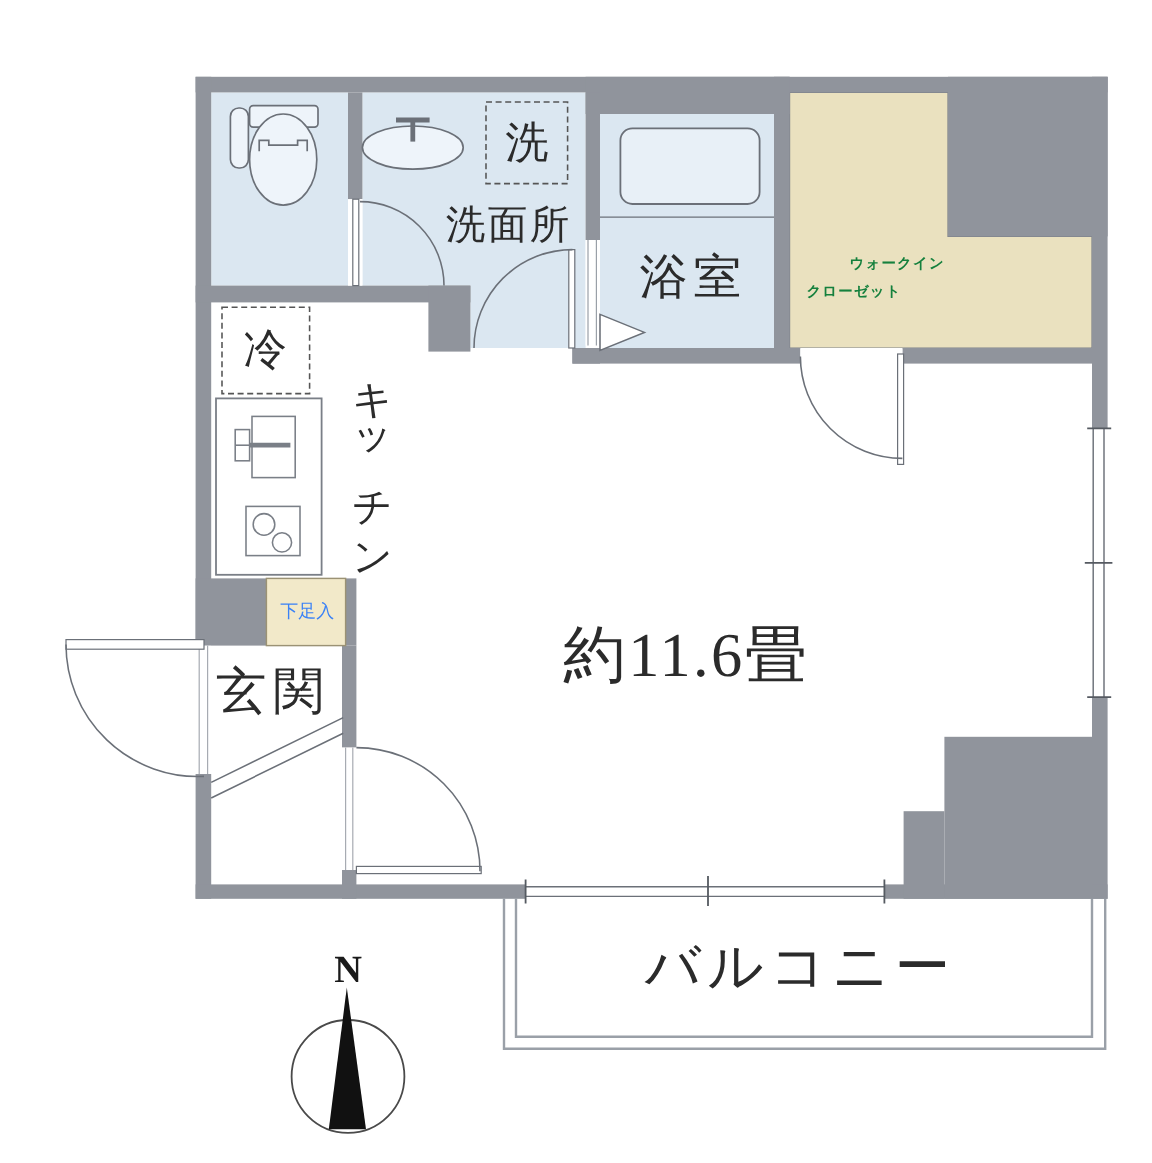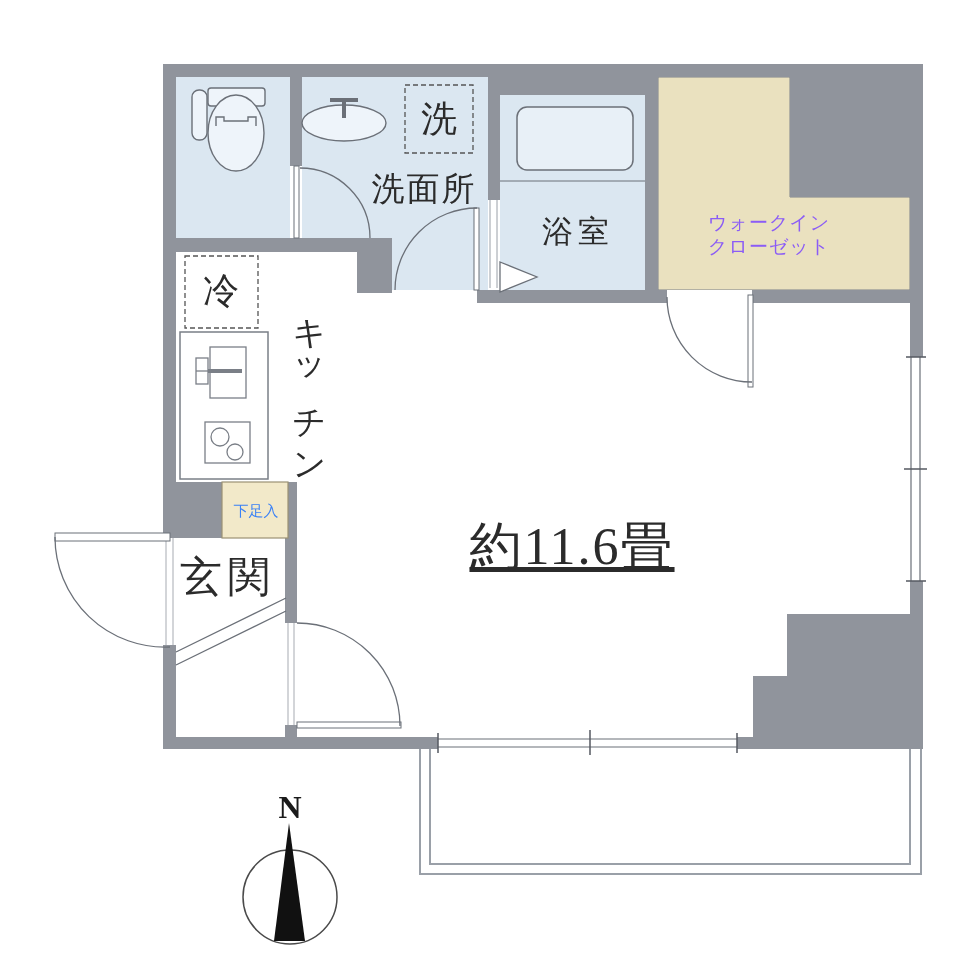--- a/index.html
+++ b/index.html
@@ -3,27 +3,27 @@
 <meta charset="utf-8">
 <style>
   html,body{margin:0;padding:0;background:#ffffff;}
   .stage{position:relative;width:960px;height:969px;background:#ffffff;overflow:hidden;
          font-family:"Liberation Serif", serif;}
   .stage svg{position:absolute;left:0;top:0;}
   .label{position:absolute;transform:translate(-50%,-50%);color:#2b2b2b;white-space:nowrap;
          font-family:"Liberation Serif", serif;line-height:1;}
   .lab-laundry{font-size:36px;}
   .lab-washroom{font-size:33px;letter-spacing:2px;}
-  .lab-bath{font-size:31px;letter-spacing:5px;}
-  .lab-closet{transform:none;font-family:"Liberation Sans", sans-serif;font-weight:normal;
-              font-size:19px;letter-spacing:1px;color:#8b5cf6;}
+  .lab-bath{font-size:40px;letter-spacing:5px;}
+  .lab-closet{transform:none;font-family:"Liberation Sans", sans-serif;font-weight:bold;
+              font-size:12px;letter-spacing:1px;color:#15803d;}
   .lab-fridge{font-size:36px;}
   .lab-kitchen{font-size:33px;letter-spacing:7px;writing-mode:vertical-rl;text-orientation:upright;}
   .lab-room-name{font-size:56px;letter-spacing:8px;}
-  .lab-room-size{font-size:52px;letter-spacing:2px;text-decoration:underline;}
+  .lab-room-size{font-size:52px;letter-spacing:2px;}
   .lab-genkan{font-size:42px;letter-spacing:6px;}
   .lab-shoebox{font-size:15px;color:#3b82f6;}
   .lab-balcony{font-size:46px;letter-spacing:5px;}
   .lab-north{font-size:32px;font-weight:bold;color:#1a1a1a;}
 </style>
 </head>
 <body>
 
 <div class="stage">
 
@@ -146,21 +146,22 @@
   <g>
     <circle cx="290" cy="897" r="47" fill="none" stroke="#4a4a4a" stroke-width="1.5"></circle>
     <path d="M289 823 L274 941 L305 941 Z" fill="#111111"></path>
   </g>
 </svg>
 
   <div class="label lab-laundry" style="left:439px;top:119px;">洗</div>
   <div class="label lab-washroom" style="left:424px;top:189px;">洗面所</div>
   <div class="label lab-bath" style="left:578px;top:231px;">浴室</div>
   <div class="label lab-closet" style="left:708px;top:213px;">ウォークイン</div>
-  <div class="label lab-closet" style="left:708px;top:237px;text-align:center;">クローゼット</div>
+  <div class="label lab-closet" style="left:672px;top:237px;text-align:center;">クローゼット</div>
   <div class="label lab-fridge" style="left:221px;top:291px;">冷</div>
   <div class="label lab-kitchen" style="left:309px;top:385px;">キッチン</div>
   <div class="label lab-room-size" style="left:572px;top:547px;">約11.6畳</div>
   <div class="label lab-genkan" style="left:228px;top:577px;">玄関</div>
   <div class="label lab-shoebox" style="left:256px;top:511px;">下足入</div>
+  <div class="label lab-balcony" style="left:667px;top:806px;">バルコニー</div>
   <div class="label lab-north" style="left:290px;top:807px;">N</div>
 
 </div>
 
 </body></html>

